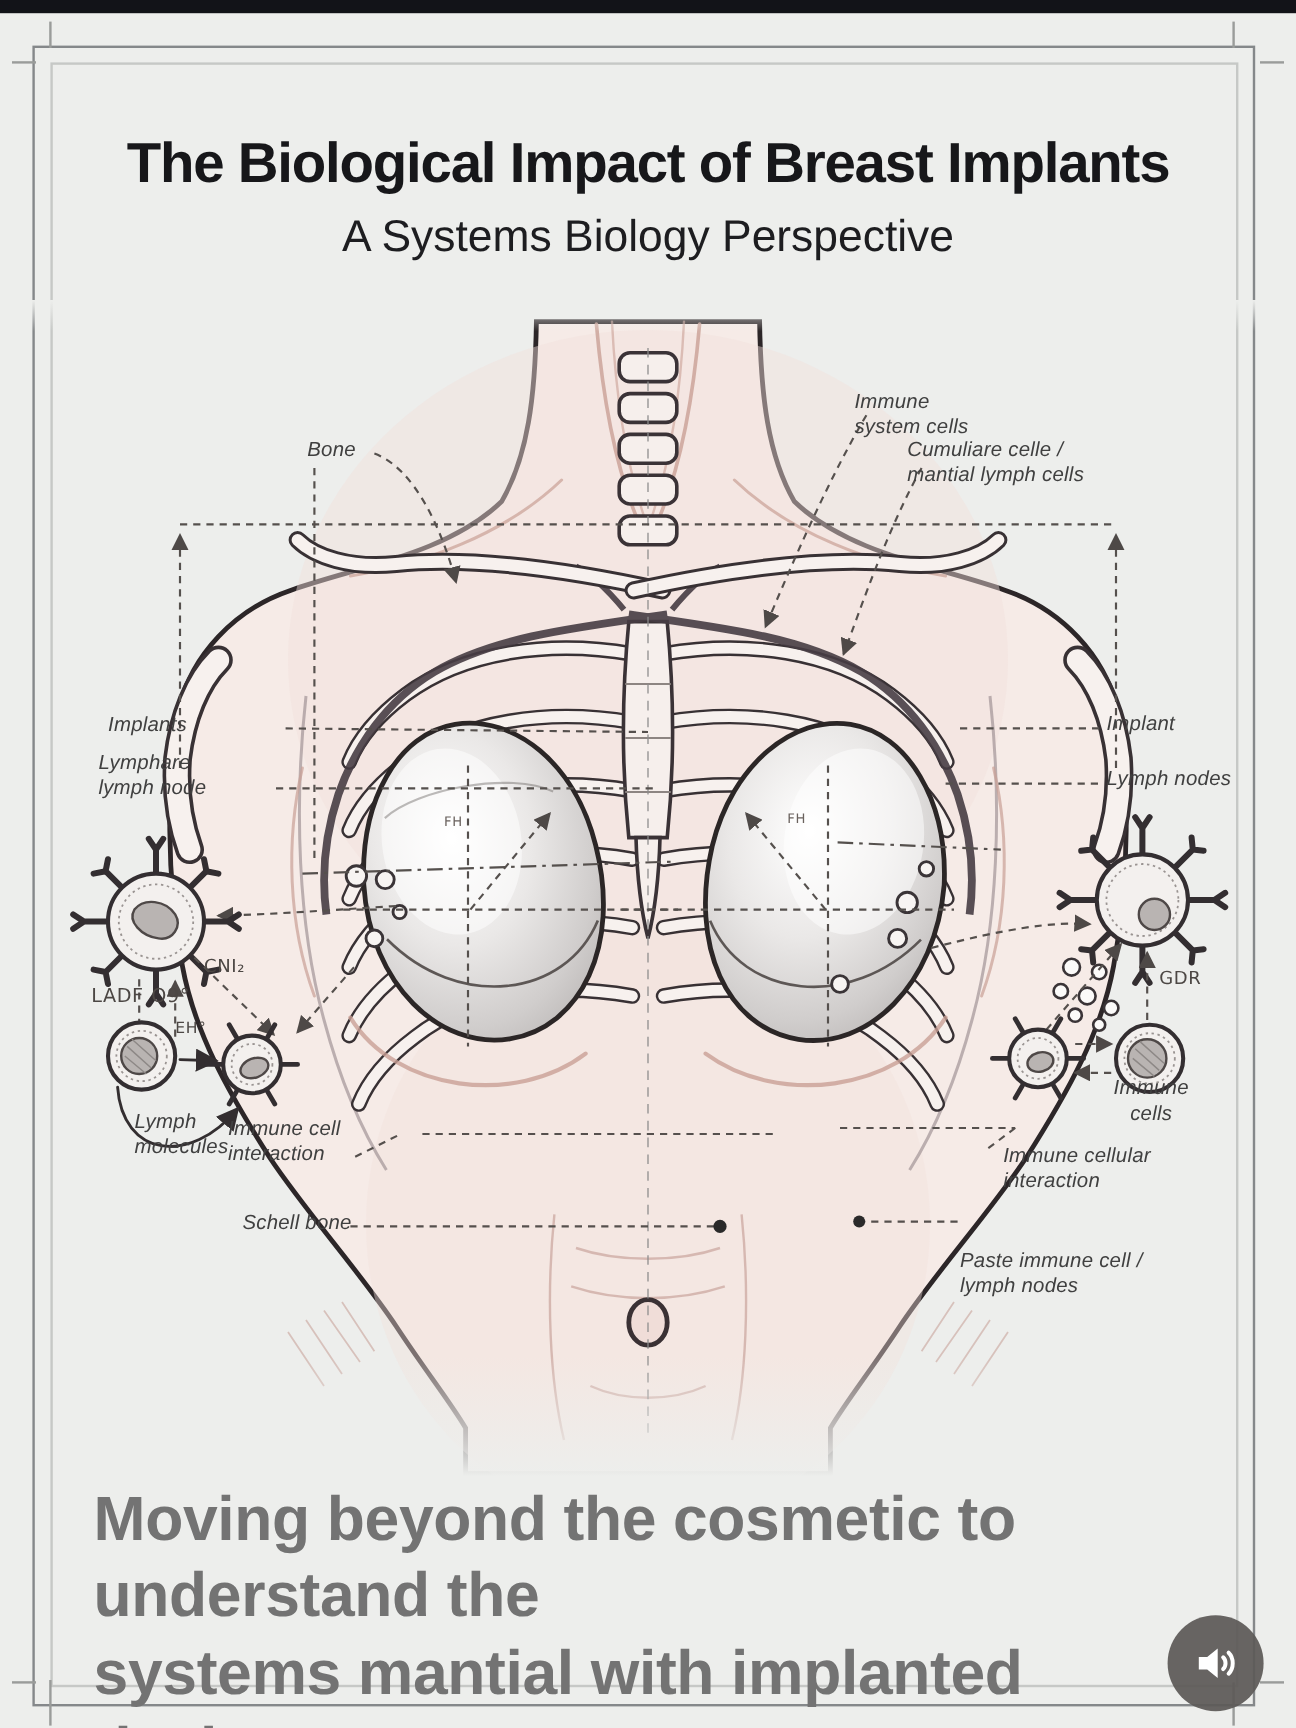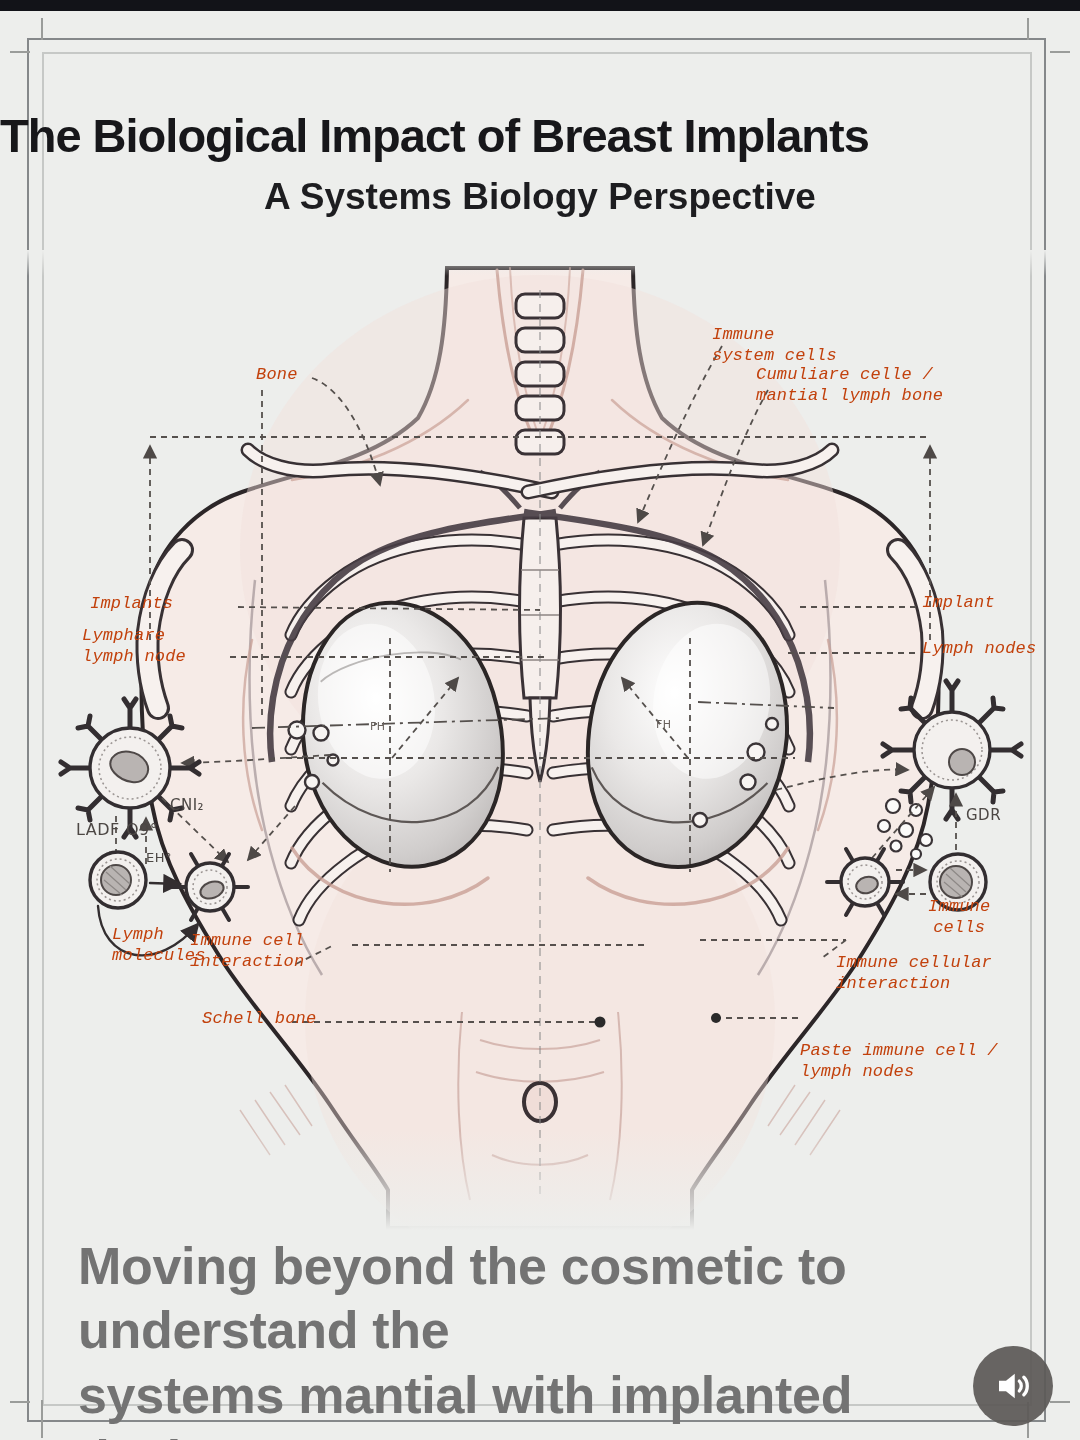--- a/index.html
+++ b/index.html
@@ -3,30 +3,30 @@
 <meta charset="utf-8">
 <style>
   html,body{margin:0;padding:0;background:#555;}
   .screen{position:relative;width:1080px;height:1440px;background:#edeeec;overflow:hidden;
           font-family:"Liberation Sans",sans-serif;}
   .topbar{position:absolute;left:0;top:0;width:1080px;height:11px;background:#121318;}
   .frame{position:absolute;pointer-events:none;}
   .frame-outer{left:27px;top:38px;width:1015px;height:1380px;border:2px solid #85888a;}
   .frame-inner{left:42px;top:52px;width:986px;height:1350px;border:2px solid #c6c8c6;}
   .mark{position:absolute;background:#9a9c9a;}
-  .title{position:absolute;left:0;top:108px;width:1080px;text-align:left;
+  .title{position:absolute;left:0;top:108px;width:1080px;text-align:center;
          font-size:47px;font-weight:700;color:#17171a;letter-spacing:-1px;}
   .subtitle{position:absolute;left:0;top:176px;width:1080px;text-align:center;
-            font-size:37px;font-weight:700;color:#1d1d20;}
+            font-size:37px;font-weight:400;color:#1d1d20;}
   .illu{position:absolute;left:0;top:250px;width:1080px;height:980px;}
-  .lbl{position:absolute;font-family:Liberation Mono, monospace;font-style:italic;
-       font-size:17px;line-height:1.25;color:#c2410c;white-space:pre-line;letter-spacing:.2px;}
+  .lbl{position:absolute;font-family:Liberation Sans, sans-serif;font-style:italic;
+       font-size:17px;line-height:1.25;color:#404040;white-space:pre-line;letter-spacing:.2px;}
   .tech{position:absolute;font-family:"DejaVu Sans",sans-serif;font-size:16px;
         color:#4c4744;letter-spacing:.5px;white-space:pre-line;}
-  .tiny{font-size:11px;color:#6a625e;margin-top:42px;}
+  .tiny{font-size:11px;color:#6a625e;}
   .footer{position:absolute;left:78px;top:1234px;width:924px;
           font-size:52px;line-height:1.24;font-weight:700;color:#737373;letter-spacing:-.3px;}
   .sound{position:absolute;left:973px;top:1346px;width:80px;height:80px;border-radius:50%;
          background:rgba(92,89,87,.93);display:flex;align-items:center;justify-content:center;cursor:pointer;}
   .sound svg{width:42px;height:42px;}
   
   .out{fill:#f6ebe7;stroke:#2c2628;stroke-width:4;}
   .bo{stroke:#383134;fill:none;stroke-linecap:round;}
   .bi{stroke:#f7f1ee;fill:none;stroke-linecap:round;}
   .bone-f{fill:#f6efec;stroke:#3a3236;stroke-width:3;}
@@ -295,21 +295,21 @@
     </g>
 
     <rect x="0" y="0" width="1080" height="26" fill="url(#fadeT)"></rect>
     <rect x="60" y="880" width="960" height="100" fill="url(#fadeB)"></rect>
   </svg>
 
   <div class="lbl" style="left:256px;top:364px">Bone</div>
   <div class="lbl" style="left:712px;top:324px">Immune
 system cells</div>
   <div class="lbl" style="left:756px;top:364px">Cumuliare celle /
-mantial lymph bone</div>
+mantial lymph cells</div>
   <div class="lbl" style="left:90px;top:593px">Implants</div>
   <div class="lbl" style="left:82px;top:625px">Lymphare
 lymph node</div>
   <div class="lbl" style="left:922px;top:592px">Implant</div>
   <div class="lbl" style="left:922px;top:638px">Lymph nodes</div>
   <div class="lbl" style="left:112px;top:924px">Lymph
 molecules</div>
   <div class="lbl" style="left:190px;top:930px">Immune cell
 interaction</div>
   <div class="lbl" style="left:202px;top:1008px">Schell bone</div>

